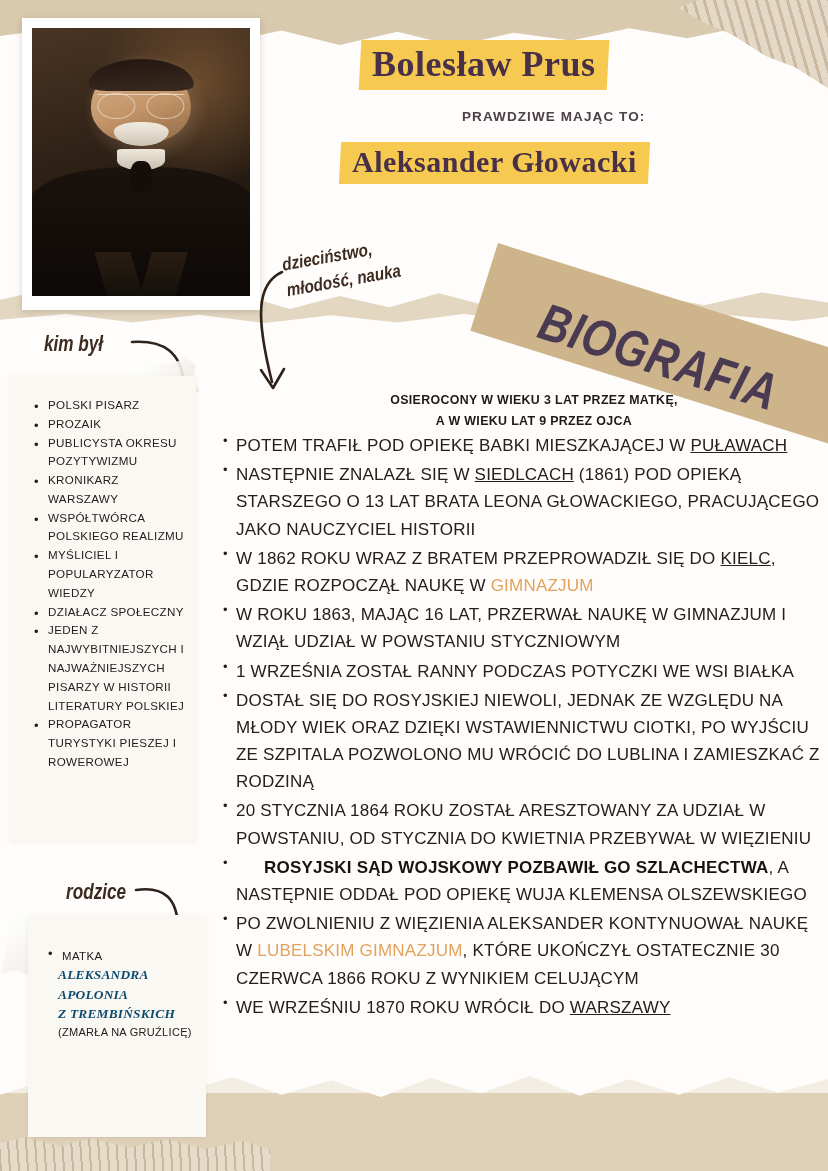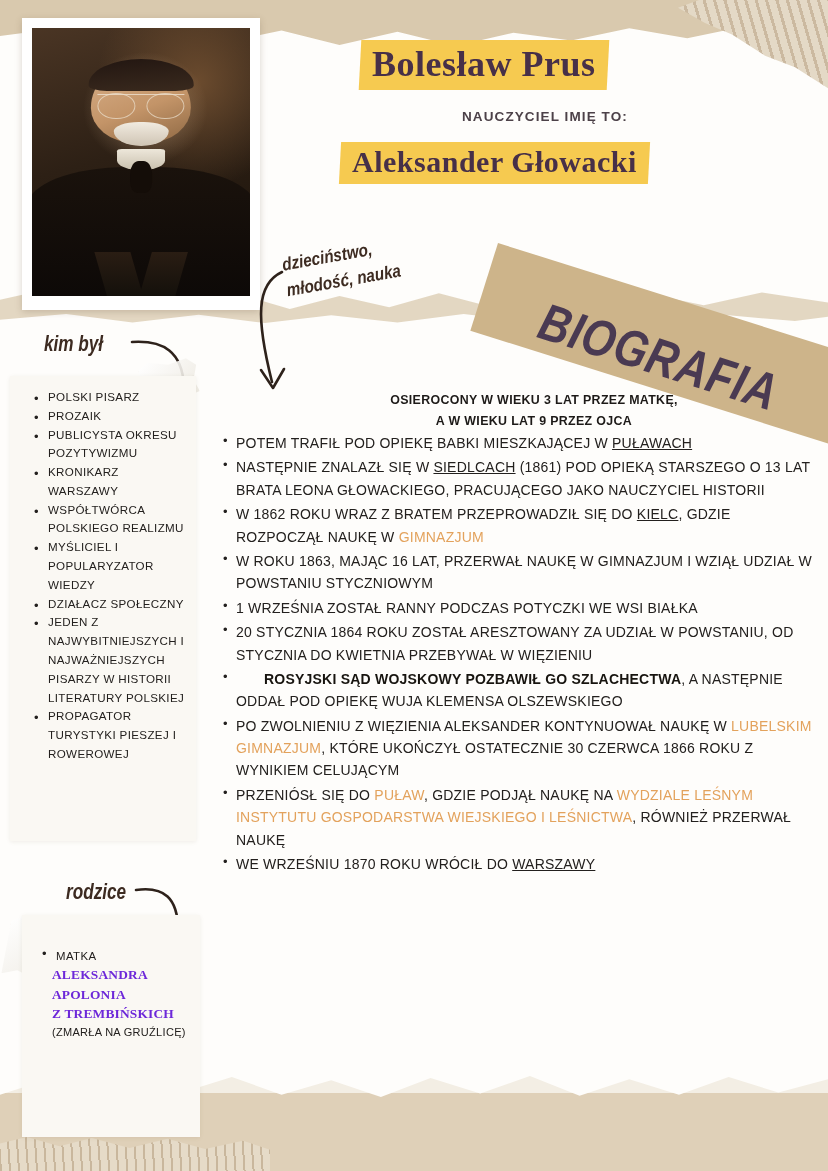--- a/index.html
+++ b/index.html
@@ -204,57 +204,58 @@
   .hand-dziec span { display:block; }
 
   .arrow-svg { position:absolute; overflow:visible; }
 
   
   .card {
     position:absolute; background:#FAF8F3;
     box-shadow:0 1px 4px rgba(120,100,70,.10);
   }
   .card-who     { left:10px; top:376px; width:186px; height:465px; }
-  .card-parents { left:22px; top:915px; width:178px; height:222px; }
+  .card-parents { left:28px; top:915px; width:178px; height:222px; }
 
   .tape {
     position:absolute; width:58px; height:40px;
     background:linear-gradient(135deg, rgba(255,255,255,.95), rgba(235,231,222,.85));
     box-shadow:0 1px 3px rgba(120,100,70,.18);
   }
   .tape-1 { left:140px; top:360px; transform:rotate(-8deg);
             -webkit-clip-path:polygon(0% 16%,18% 0%,52% 12%,84% 2%,100% 22%,92% 58%,100% 88%,66% 100%,30% 92%,4% 100%);
             clip-path:polygon(0% 16%,18% 0%,52% 12%,84% 2%,100% 22%,92% 58%,100% 88%,66% 100%,30% 92%,4% 100%); }
   .tape-2 { left:6px; top:918px; width:62px; height:62px; transform:rotate(12deg);
             -webkit-clip-path:polygon(0% 14%,22% 0%,56% 14%,86% 4%,100% 26%,90% 56%,100% 86%,62% 100%,26% 90%,2% 100%);
             clip-path:polygon(0% 14%,22% 0%,56% 14%,86% 4%,100% 26%,90% 56%,100% 86%,62% 100%,26% 90%,2% 100%); }
 
   ul.plain { list-style:none; }
-  .who-list { position:absolute; left:24px; top:12px; width:156px; }
+  .who-list { position:absolute; left:24px; top:20px; width:156px; }
   .who-list li {
     position:relative; padding-left:14px;
     font-size:11.6px; letter-spacing:.35px; line-height:1.62;
     color:#23201E; text-transform:uppercase;
   }
   .who-list li:before {
     content:"•"; position:absolute; left:0; top:0; font-size:13px; color:#23201E;
   }
 
   .par-list { position:absolute; left:20px; top:32px; width:158px; }
   .par-list > li { position:relative; padding-left:14px; margin-bottom:4px; }
   .par-list > li:before { content:"•"; position:absolute; left:0; top:-1px; font-size:13px; color:#23201E; }
   .par-label {
     display:block; font-size:11.4px; letter-spacing:.4px;
     text-transform:uppercase; color:#23201E; line-height:1.6;
   }
   .par-name {
     display:block; font-family:"Liberation Serif", serif;
     font-weight:bold; font-size:13.4px; letter-spacing:.2px;
-    color:#6d28d9; line-height:1.45; text-transform:uppercase;
+    color:#0c4a6e; line-height:1.45; text-transform:uppercase;
     margin-left:-4px;
+    font-style:italic;
   }
   .par-note {
     display:block; font-size:11px; letter-spacing:.3px;
     text-transform:uppercase; color:#23201E; line-height:1.6; margin-left:-4px;
   }
 
   
   .bio-head {
     position:absolute; left:244px; top:390px; width:580px;
     text-align:center;
@@ -262,21 +263,21 @@
   .bio-head div {
     font-size:12.4px; font-weight:bold; letter-spacing:.35px;
     text-transform:uppercase; color:#1D1A18; line-height:1.72;
   }
   .bio-list {
     position:absolute; left:222px; top:432px; width:600px;
     list-style:none;
   }
   .bio-list li {
     position:relative; padding-left:14px;
-    font-size:14px; letter-spacing:.22px; line-height:1.60;
+    font-size:17px; letter-spacing:.22px; line-height:1.60;
     color:#23201E; text-transform:uppercase; margin-bottom:2px;
   }
   .bio-list li:before {
     content:"•"; position:absolute; left:1px; top:-1px; font-size:13px; color:#23201E;
   }
   .or  { color:#E3A25C; }
   .bd  { font-weight:bold; color:#17140F;margin-left:28px; }
 </style>
 </head>
 <body>
@@ -301,21 +302,21 @@
     <div class="ph-glass"></div>
     <div class="ph-stache"></div>
     <div class="ph-collar"></div>
     <div class="ph-tie"></div>
   </div>
 </div>
 
 <div class="title-main">
   <span class="hl"><span>Bolesław Prus</span></span>
 </div>
-<div class="title-mid">NAUCZYCIEL IMIĘ TO:</div>
+<div class="title-mid">PRAWDZIWE MAJĄC TO:</div>
 <div class="title-sub">
   <span class="hl"><span>Aleksander Głowacki</span></span>
 </div>
 
 <div class="biografia-band"></div>
 <div class="biografia-text">BIOGRAFIA</div>
 
 <div class="hand hand-kimbyl">kim był</div>
 <svg class="arrow-svg" style="left:130px; top:336px;" width="80" height="82" viewBox="0 0 80 82">
   <path d="M2,6 C34,4 52,16 54,50" fill="none" stroke="#2E221B" stroke-width="2.6" stroke-linecap="round"></path>
@@ -368,18 +369,18 @@
 <div class="bio-head">
   <div>OSIEROCONY W WIEKU 3 LAT PRZEZ MATKĘ,</div>
   <div>A W WIEKU LAT 9 PRZEZ OJCA</div>
 </div>
 <ul class="bio-list" id="bio-list">
     <li>POTEM TRAFIŁ POD OPIEKĘ BABKI MIESZKAJĄCEJ W <u>PUŁAWACH</u></li>
     <li>NASTĘPNIE ZNALAZŁ SIĘ W <u>SIEDLCACH</u> (1861)  POD OPIEKĄ STARSZEGO O 13 LAT BRATA LEONA GŁOWACKIEGO, PRACUJĄCEGO JAKO NAUCZYCIEL HISTORII</li>
     <li>W  1862 ROKU WRAZ Z BRATEM PRZEPROWADZIŁ SIĘ DO <u>KIELC</u>, GDZIE ROZPOCZĄŁ NAUKĘ W <span class="or">GIMNAZJUM</span></li>
     <li>W ROKU 1863, MAJĄC 16 LAT, PRZERWAŁ NAUKĘ W GIMNAZJUM I WZIĄŁ UDZIAŁ W POWSTANIU STYCZNIOWYM</li>
     <li> 1 WRZEŚNIA ZOSTAŁ RANNY PODCZAS POTYCZKI WE WSI BIAŁKA</li>
+    <li>DOSTAŁ SIĘ DO ROSYJSKIEJ NIEWOLI, JEDNAK ZE WZGLĘDU NA MŁODY WIEK ORAZ DZIĘKI WSTAWIENNICTWU CIOTKI, PO WYJŚCIU ZE SZPITALA POZWOLONO MU WRÓCIĆ DO LUBLINA I ZAMIESZKAĆ Z RODZINĄ</li>
     <li>20 STYCZNIA 1864 ROKU ZOSTAŁ ARESZTOWANY ZA UDZIAŁ W POWSTANIU, OD STYCZNIA DO KWIETNIA PRZEBYWAŁ W WIĘZIENIU</li>
     <li><b class="bd">ROSYJSKI SĄD WOJSKOWY POZBAWIŁ GO SZLACHECTWA</b>, A NASTĘPNIE ODDAŁ POD OPIEKĘ WUJA KLEMENSA OLSZEWSKIEGO</li>
     <li>PO ZWOLNIENIU Z WIĘZIENIA ALEKSANDER KONTYNUOWAŁ NAUKĘ W <span class="or">LUBELSKIM GIMNAZJUM</span>, KTÓRE UKOŃCZYŁ OSTATECZNIE 30 CZERWCA 1866 ROKU Z WYNIKIEM CELUJĄCYM</li>
-    <li>PRZENIÓSŁ SIĘ DO <span class="or">PUŁAW</span>, GDZIE PODJĄŁ NAUKĘ NA <span class="or">WYDZIALE LEŚNYM INSTYTUTU GOSPODARSTWA WIEJSKIEGO I LEŚNICTWA</span>, RÓWNIEŻ PRZERWAŁ NAUKĘ</li>
     <li>WE WRZEŚNIU 1870 ROKU WRÓCIŁ DO <u>WARSZAWY</u></li>
   </ul>
 
 </body></html>

